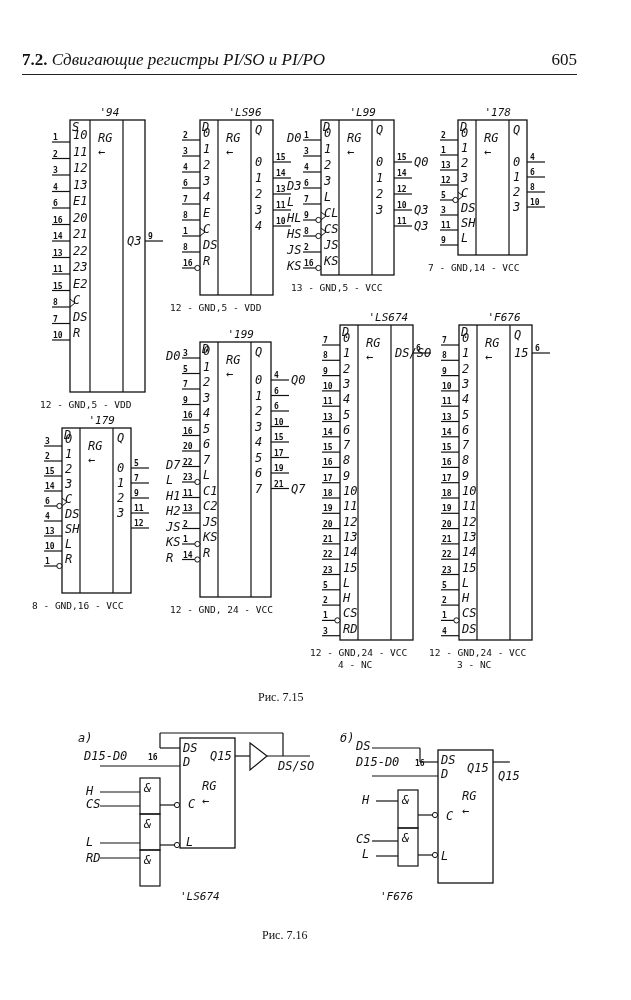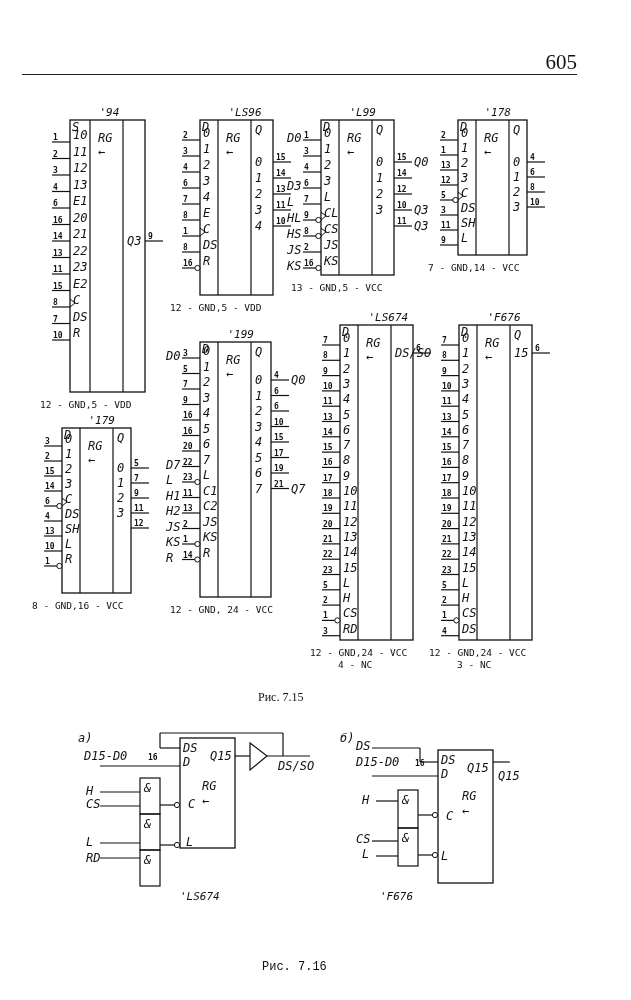--- a/index.html
+++ b/index.html
@@ -1,32 +1,33 @@
 <!DOCTYPE html>
 <html><head>
 <meta charset="utf-8">
 <style>
   html,body{margin:0;padding:0;background:#fff;}
   body{width:631px;height:1000px;position:relative;overflow:hidden;font-family:"DejaVu Serif",serif;color:#111;}
   .header{position:absolute;left:22px;top:50px;width:555px;height:24px;border-bottom:1.5px solid #222;}
   .header .title{position:absolute;left:0;top:0;font-size:17px;font-style:italic;font-family:"Liberation Serif",serif;}
   .header .title b{font-style:normal;}
-  .header .pnum{position:absolute;right:0;top:0;font-size:21px;font-family:"Liberation Serif",serif;}
+  .header .pnum{position:absolute;right:0;top:0;font-size:17px;font-family:"Liberation Serif",serif;}
   svg.diag{position:absolute;left:0;top:0;}
   .cap{position:absolute;font-size:12px;font-family:"Liberation Serif",serif;}
   svg text{font-family:"DejaVu Sans Mono",monospace;fill:#111;}
   .lbl{font-size:12px;font-style:italic;}
   .pin{font-size:8px;font-weight:bold;}
   .foot{font-size:9.5px;}
   .chip{font-size:11px;font-style:italic;}
 </style>
 </head>
 <body>
 
 <div class="header">
+  <span class="title"><b>7.2.</b> <span>Сдвигающие регистры PI/SO и PI/PO</span></span>
   <span class="pnum">605</span>
 </div>
 
 <svg class="diag" id="fig15" width="631" height="690" viewBox="0 0 631 690">
     <g>
       <rect x="70" y="120" width="75" height="272" fill="none" stroke="#111" stroke-width="1.3"></rect>
       <line x1="90" y1="120" x2="90" y2="392" stroke="#111" stroke-width="1.2"></line>
       <line x1="123" y1="120" x2="123" y2="392" stroke="#111" stroke-width="1.2"></line>
       <text x="99.5" y="116" class="chip" text-anchor="start">'94</text>
       <text x="98" y="142" class="lbl" text-anchor="start">RG</text>
@@ -616,13 +617,13 @@
     <text x="356" y="843" class="lbl" text-anchor="start">CS</text>
     <line x1="372" y1="841" x2="398" y2="841" stroke="#111" stroke-width="1.2"></line>
     <text x="362" y="858" class="lbl" text-anchor="start">L</text>
     <line x1="376" y1="856" x2="398" y2="856" stroke="#111" stroke-width="1.2"></line>
     <line x1="418" y1="815" x2="438" y2="815" stroke="#111" stroke-width="1.2"></line>
     <circle cx="435" cy="815" r="2.6" fill="#fff" stroke="#111" stroke-width="1"></circle>
     <line x1="418" y1="855" x2="438" y2="855" stroke="#111" stroke-width="1.2"></line>
     <circle cx="435" cy="855" r="2.6" fill="#fff" stroke="#111" stroke-width="1"></circle>
     <text x="380" y="900" class="chip" text-anchor="start">'F676</text>
   </svg>
-<div class="cap" style="left:262px;top:960px;font-family:Liberation Mono, monospace;">Рис. 7.16</div>
+<div class="cap" style="left:262px;top:928px;">Рис. 7.16</div>
 
 </body></html>

